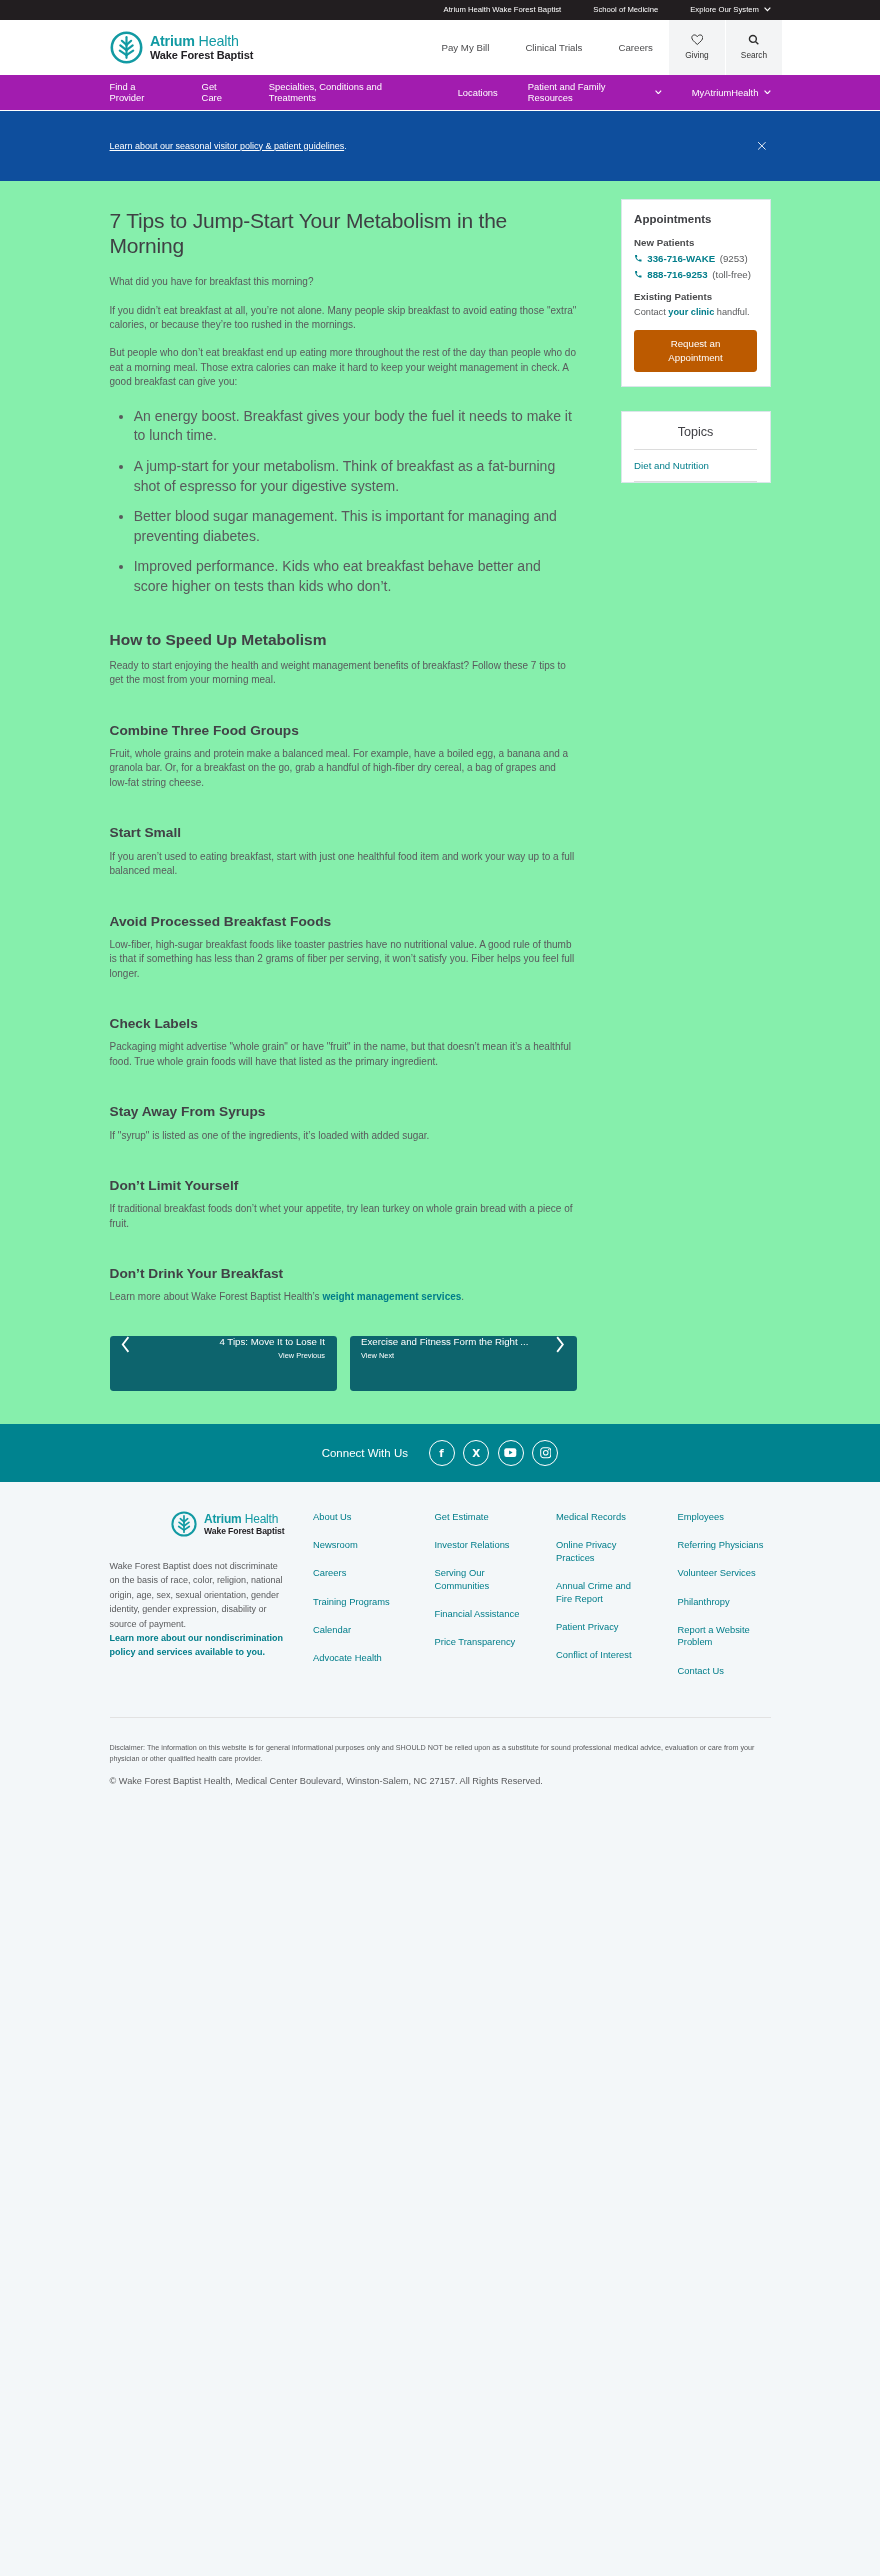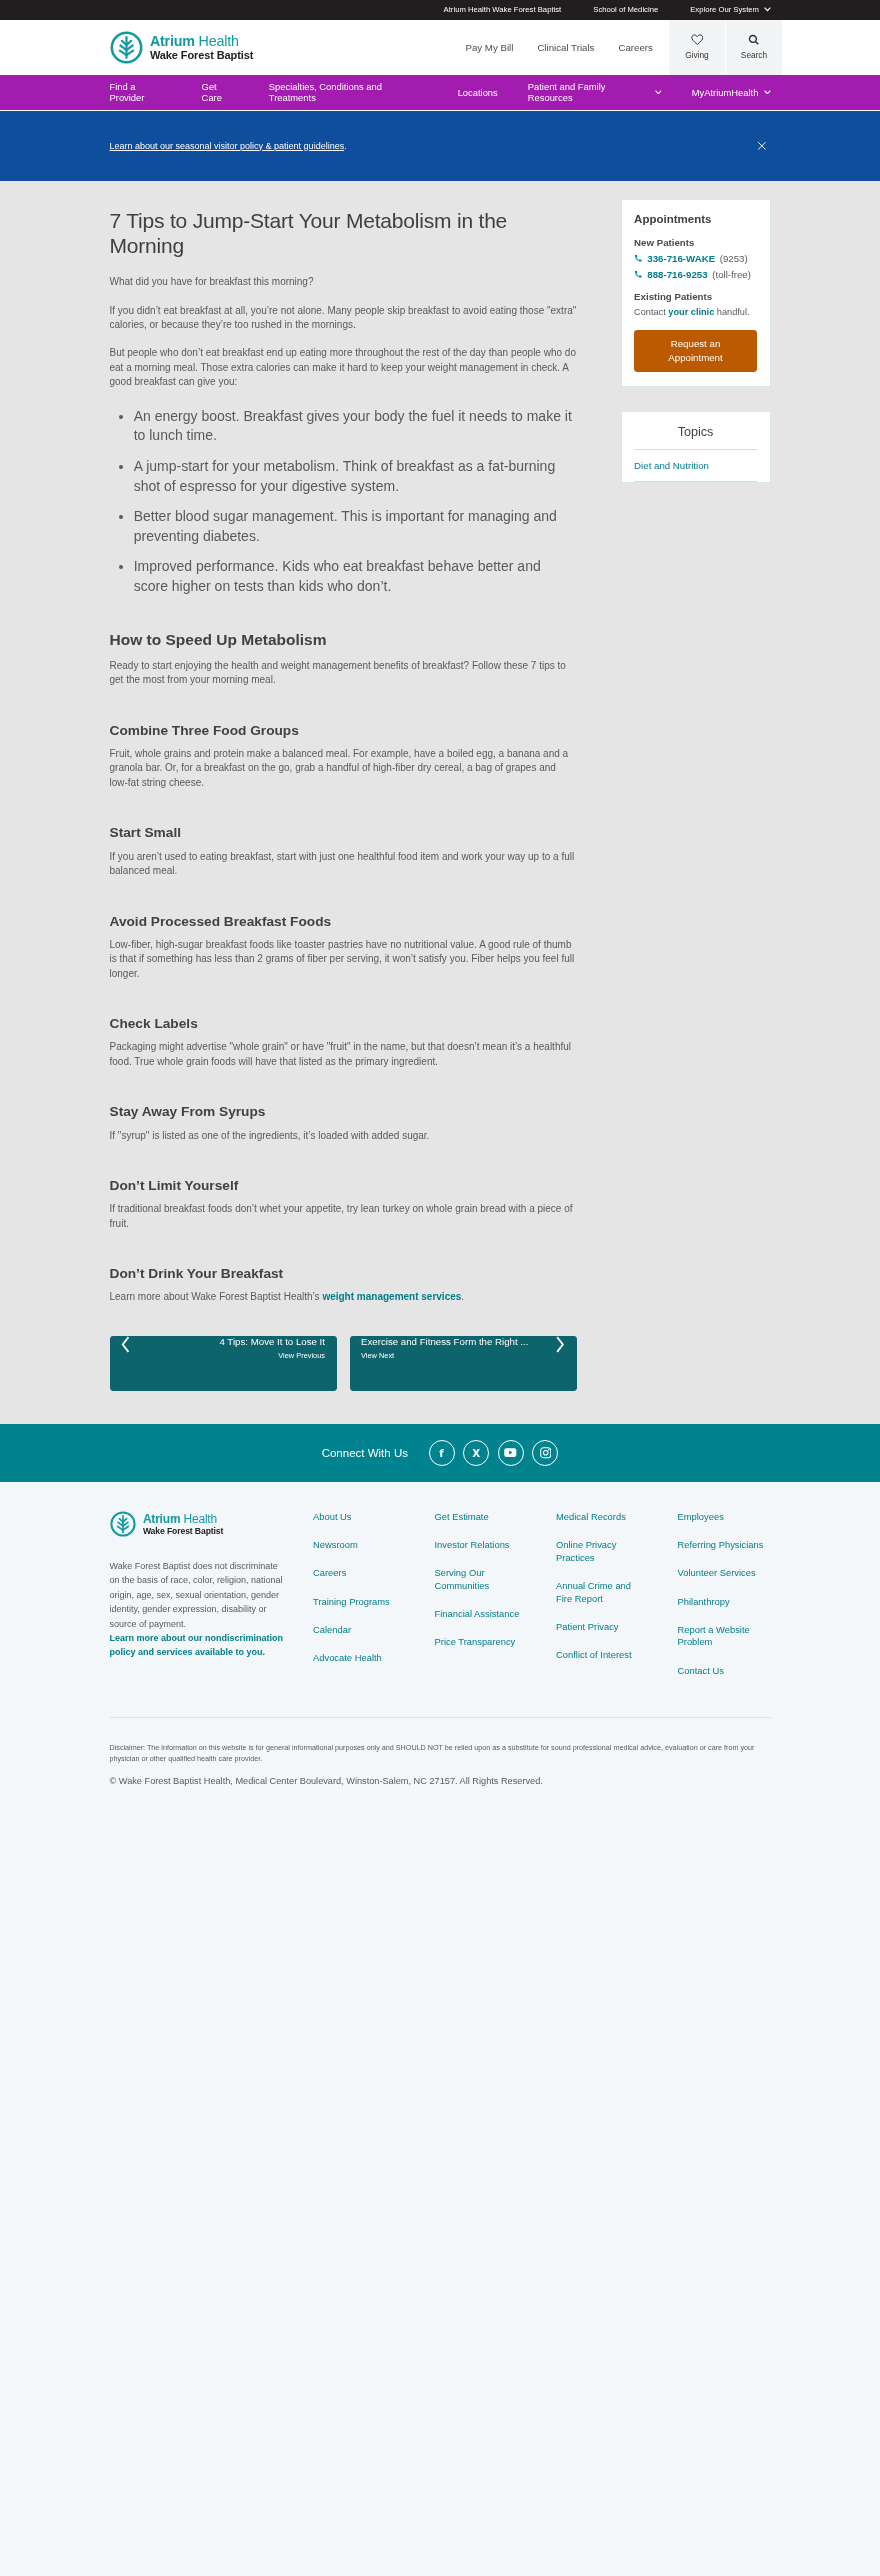--- a/index.html
+++ b/index.html
@@ -12,44 +12,44 @@
   .container { width: 661px; margin: 0 auto; }
 
   
   .top-bar { background:#221e20; height:19.5px; }
   .top-bar .container { display:flex; justify-content:flex-end; align-items:center; gap:32px; height:100%; }
   .top-bar a { color:#fff; font-size:7.7px; text-decoration:none; display:flex; align-items:center; gap:4.6px; }
 
   
   .site-header { background:#fff; height:55px; }
   .site-header .container { display:flex; align-items:center; height:100%; }
-  .logo { display:flex; align-items:center; gap:7.4px; }
+  .logo { display:flex; align-items:center; gap:7.4px;justify-content:flex-end; }
   .logo-text .l1 { font-size:14.3px; color:#129aa3; letter-spacing:-0.2px; }
   .logo-text .l1 b { font-weight:bold; }
   .logo-text .l2 { font-size:11px; font-weight:bold; color:#232125; letter-spacing:-0.1px; margin-top:0.6px; }
-  .header-links { margin-left:auto; display:flex; align-items:flex-end; gap:24px; }
+  .header-links { margin-left:auto; display:flex; align-items:flex-end; gap:36px; }
   .header-links a { color:#4c4c4e; font-size:9.7px; text-decoration:none; }
   .header-cells { display:flex; margin-left:16px; margin-right:-11.5px; }
   .header-cell { width:56px; height:55px; background:#f3f4f5; display:flex; flex-direction:column; justify-content:center; align-items:center; gap:4px; cursor:pointer; }
   .header-cell + .header-cell { margin-left:1.1px; }
   .header-cell span { font-size:8.3px; color:#333; }
 
   
   .main-nav { background:#a21caf; height:35px; }
   .main-nav .container { display:flex; align-items:center; gap:30px; height:100%; }
   .main-nav a { color:#fff; font-size:9.4px; text-decoration:none; display:flex; align-items:center; gap:5.2px; }
 
   
   .alert-banner { background:#0e4e9d; border-top:1.1px solid #fff; height:71px; }
   .alert-banner .container { display:flex; align-items:center; justify-content:space-between; height:100%; }
   .alert-banner a { color:#fff; font-size:9px; text-decoration:underline; }
   .banner-close { background:none; border:none; cursor:pointer; padding:3.4px; }
 
   
-  .main-section { background:#e5e5e5; padding-top:18.3px; }
+  .main-section { background:#86efac; padding-top:18.3px; }
   .layout { display:flex; gap:44px; }
   .article-col { width:467px; }
   .sidebar-col { width:150px; }
 
   h1.page-title { font-size:21px; font-weight:400; color:#3f4044; line-height:1.2; letter-spacing:-0.2px; max-width:435px; margin:9.2px 0 17px; }
   .article-col p { font-size:10px; line-height:1.45; color:#595a5c; margin-bottom:13.7px; }
   .article-col ul { margin:17px 0 5.7px 15px; padding-left:9.2px; }
   .article-col li { font-size:14px; line-height:1.4; color:#595a5c; margin-bottom:11px; }
   h2.section-heading { font-size:15.5px; font-weight:bold; color:#414146; margin:35px 0 9.2px; }
   h3.tip-heading { font-size:13.7px; font-weight:bold; color:#414146; margin:35px 0 9.2px; }

